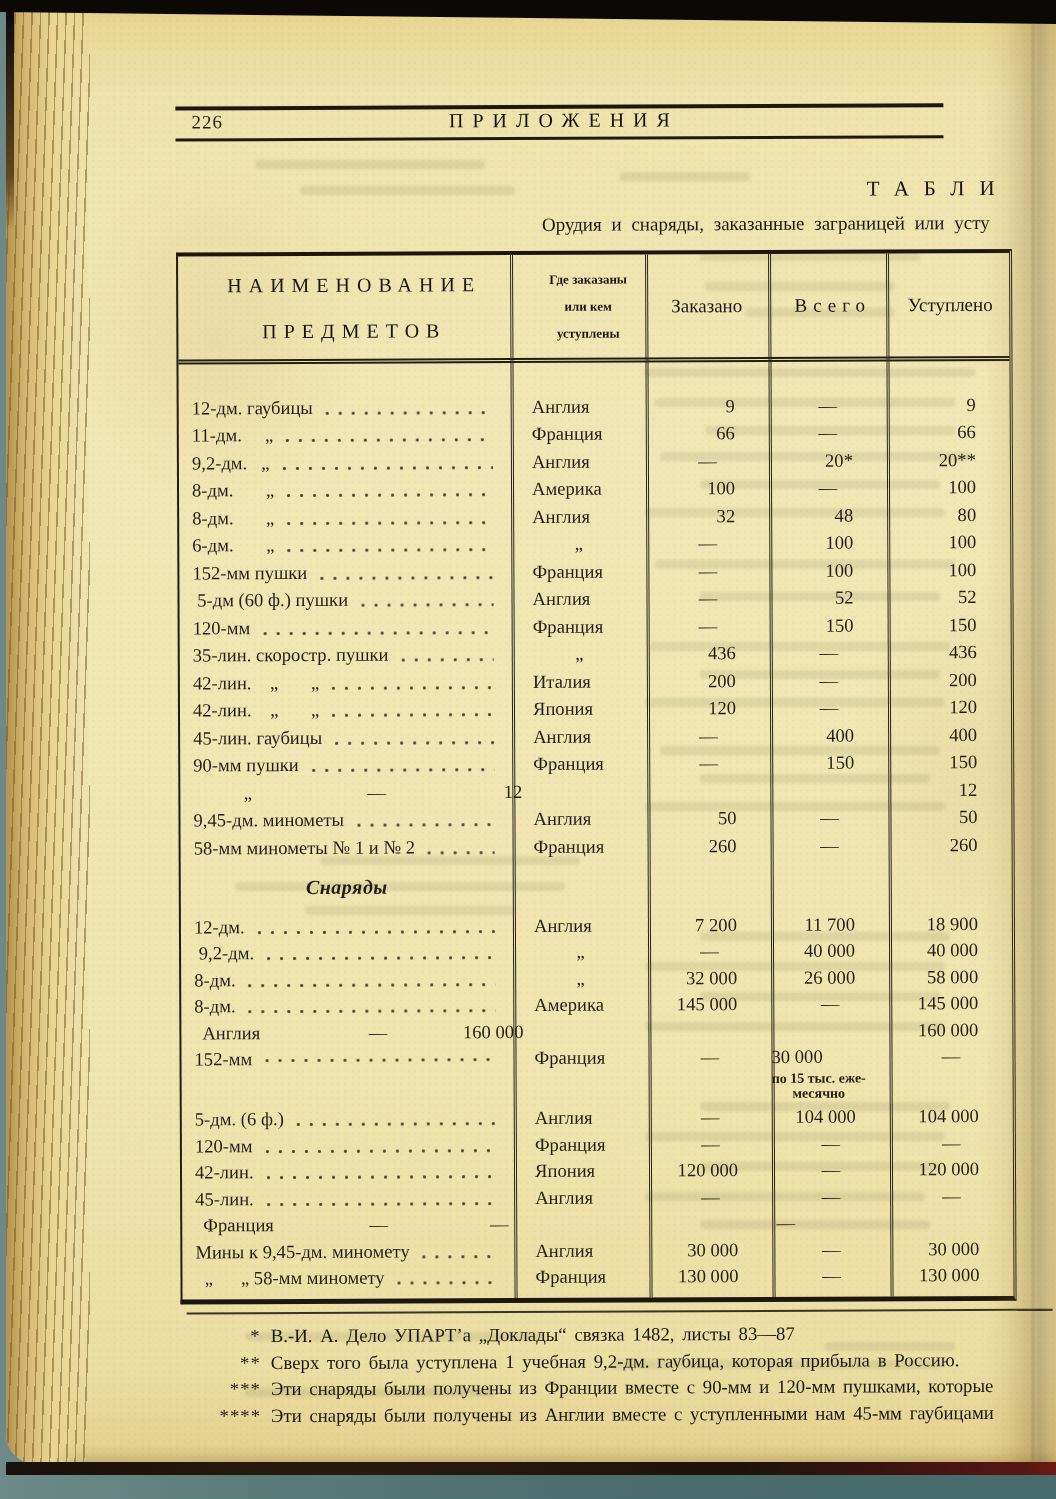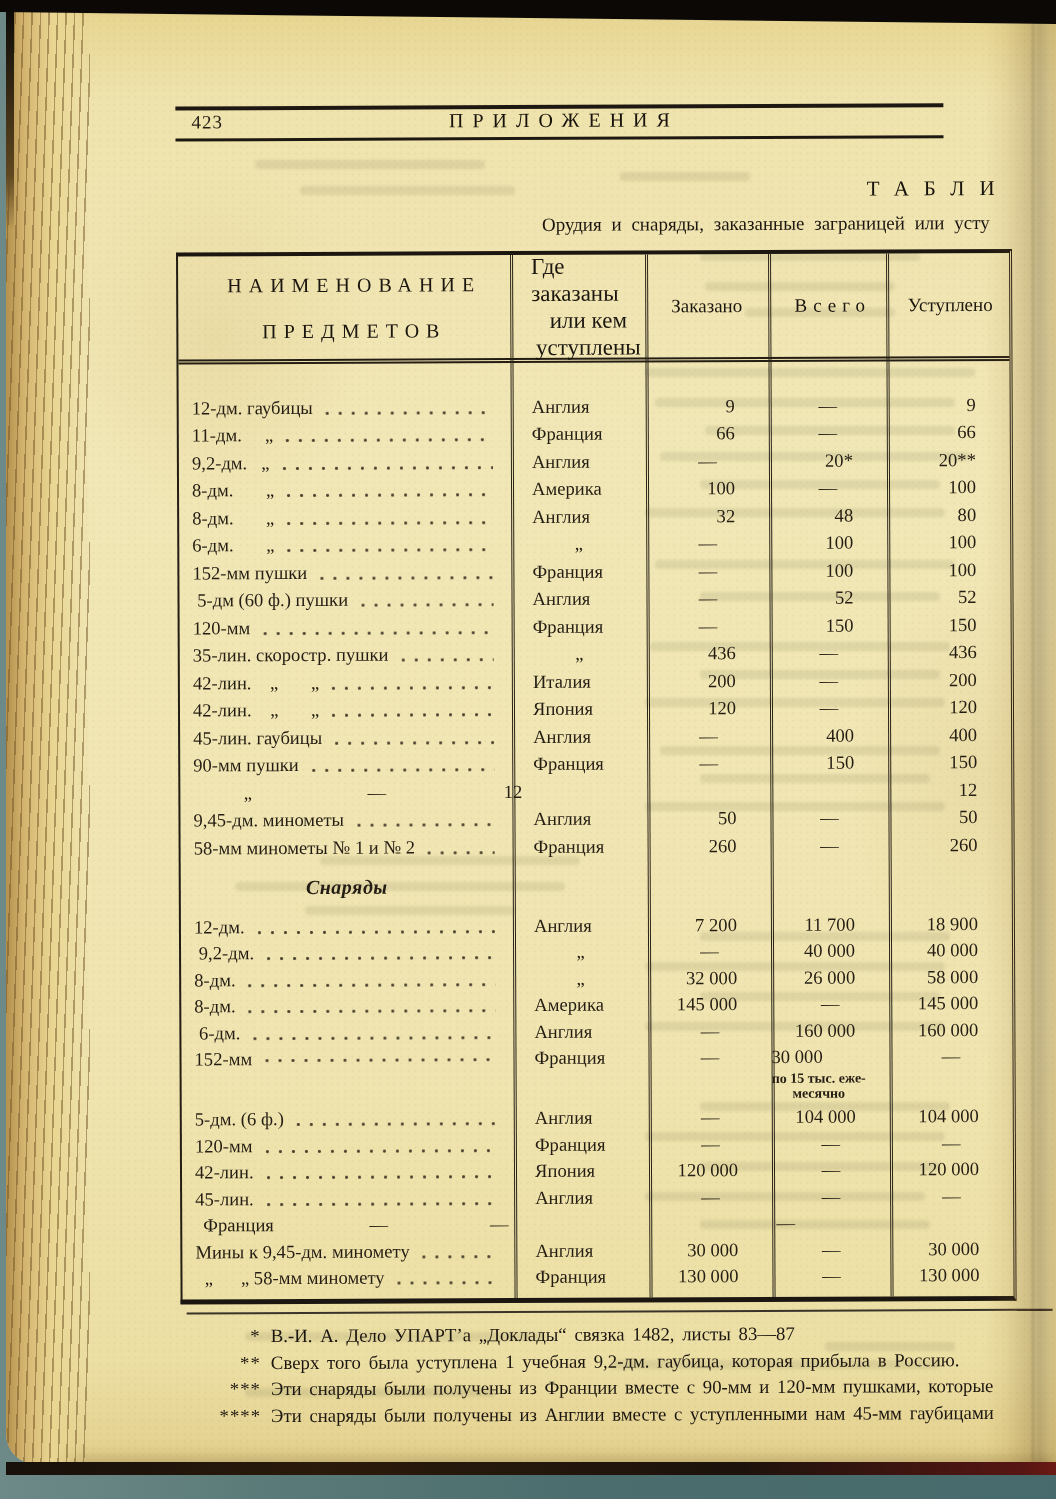--- a/index.html
+++ b/index.html
@@ -51,21 +51,21 @@
     border-left:2.5px solid #241d14;border-right:3px double #241d14;
     border-top:4px solid #1c1610;border-bottom:5px solid #1c1610;}
   .vline{position:absolute;top:0;bottom:0;width:0;border-left:3px double #2a2318;}
   .v1{left:332px;} .v2{left:467px;} .v3{left:590px;} .v4{left:708px;}
   .thead{display:flex;height:103px;border-bottom:5px double #241d14;}
   .cell{box-sizing:border-box;}
   .c-name{width:332px;} .c-where{width:135px;} .c-ord{width:123px;} .c-ced{width:118px;} .c-tot{flex:1;}
   .th{display:flex;flex-direction:column;align-items:center;justify-content:center;font-size:19px;color:#1c1610;}
   .th-name span{letter-spacing:7px;text-indent:7px;line-height:26px;font-size:20px;}
   .th-name span + span{margin-top:20px;}
-  .th-where span{line-height:27px;font-size:23px;}
+  .th-where span{line-height:27px;font-size:13px;font-weight:bold;}
   .th-vsego span{letter-spacing:6px;text-indent:6px;}
   .tbody{padding:30px 0 7px 0;position:relative;}
   .row{display:flex;height:27.5px;font-size:18.6px;}
   .sec-shells .row{height:26.5px;}
   .row.tall{height:60px;}
   .row .cell{display:flex;align-items:center;}
   .row.tall .cell{align-items:flex-start;line-height:26px;}
   .c-name{padding-left:13px;}
   .c-name .label{white-space:pre;}
   .c-name .dots{flex:1;height:6px;margin:12px 18px 0 12px;
@@ -132,21 +132,21 @@
         <div class="ghost" style="left: 639px; top: 1182px; width: 280px;"></div>
         <div class="ghost" style="left: 694px; top: 1210px; width: 230px;"></div>
         <div class="ghost" style="left: 239px; top: 1322px; width: 300px;"></div>
         <div class="ghost" style="left: 604px; top: 1350px; width: 330px;"></div>
         <div class="ghost" style="left: 239px; top: 1378px; width: 250px;"></div>
         <div class="ghost" style="left: 819px; top: 1332px; width: 130px;"></div>
       </div>
 
     <div class="print">
       <div class="rule rule-top"></div>
-      <div class="pagenum">423</div>
+      <div class="pagenum">226</div>
       <div class="running-head">ПРИЛОЖЕНИЯ</div>
       <div class="rule rule-mid"></div>
 
       <div class="tabli">ТАБЛИ</div>
       <div class="caption">Орудия и снаряды, заказанные заграницей или усту</div>
 
       <div class="dtable">
         <div class="vline v1"></div>
         <div class="vline v2"></div>
         <div class="vline v3"></div>
@@ -379,24 +379,20 @@
                 <div class="cell c-name">
                   <span class="label">8-дм.</span>
                   <span class="dots"></span>
                 </div>
                 <div class="cell c-where">Америка</div>
                 <div class="cell c-num c-ord">145 000</div>
                 <div class="cell c-num c-ced dash-c">—</div>
                 <div class="cell c-num c-tot">145 000</div>
               </div>
               <div class="row">
-                <div class="cell c-name">
-                  <span class="label"> 6-дм.</span>
-                  <span class="dots"></span>
-                </div>
                 <div class="cell c-where">Англия</div>
                 <div class="cell c-num c-ord dash-c">—</div>
                 <div class="cell c-num c-ced">160 000</div>
                 <div class="cell c-num c-tot">160 000</div>
               </div>
               <div class="row tall">
                 <div class="cell c-name">
                   <span class="label">152-мм</span>
                   <span class="dots"></span>
                 </div>

